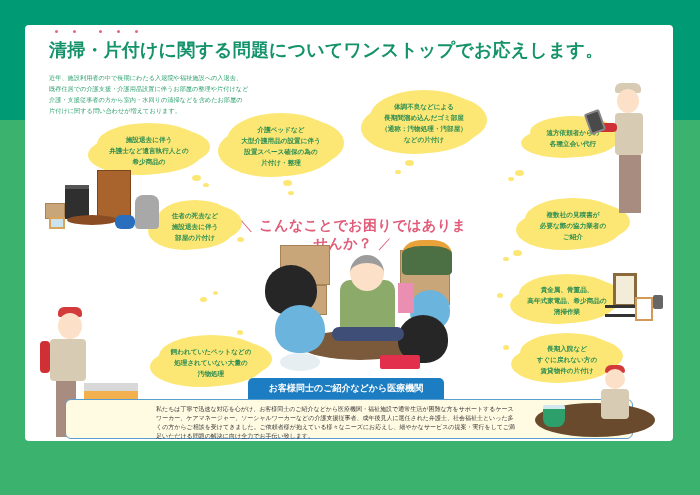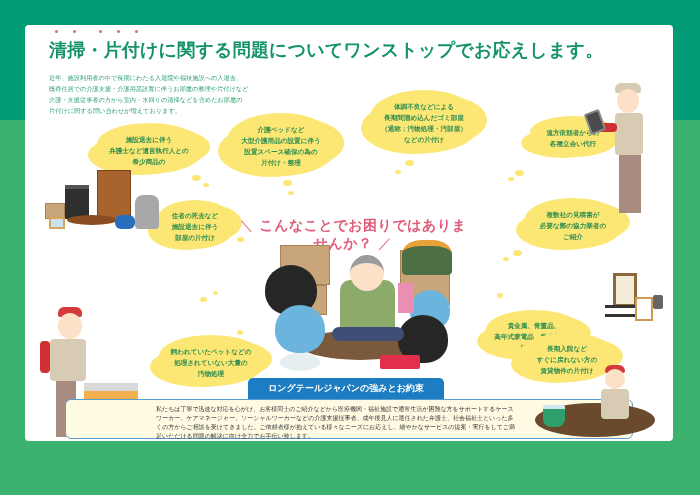--- a/index.html
+++ b/index.html
@@ -129,21 +129,21 @@
     <span>複数社の見積書が</span>
     <span>必要な際の協力業者の</span>
     <span>ご紹介</span>
   </div>
   <div class="puff" style="left:488px;top:225px;width:9px;height:6px;"></div>
   <div class="puff" style="left:478px;top:232px;width:6px;height:4px;"></div>
 
   <div class="puff" style="left:175px;top:272px;width:7px;height:5px;"></div>
   <div class="puff" style="left:188px;top:266px;width:5px;height:4px;"></div>
 
-  <div class="bubble" style="left:459px;top:254px;width:100px;height:44px;margin-top:36px;">
+  <div class="bubble" style="left:492px;top:254px;width:100px;height:44px;">
     <span>貴金属、骨董品、</span>
     <span>高年式家電品、希少商品の</span>
     <span>清掃作業</span>
   </div>
   <div class="puff" style="left:472px;top:268px;width:6px;height:5px;"></div>
 
   <div class="bubble" style="left:132px;top:315px;width:108px;height:46px;">
     <span>飼われていたペットなどの</span>
     <span>処理されていない大量の</span>
     <span>汚物処理</span>
@@ -209,21 +209,21 @@
 
   <div class="ill" style="left:15px;top:282px;width:110px;height:134px;">
     <div class="cap" style="left:18px;top:0;width:24px;height:10px;"></div>
     <div class="person-head" style="left:18px;top:6px;width:24px;height:26px;"></div>
     <div class="sleeve" style="left:0px;top:34px;width:10px;height:32px;"></div>
     <div class="vest" style="left:10px;top:32px;width:36px;height:42px;border-radius:4px;"></div>
     <div class="legs" style="left:16px;top:74px;width:20px;height:56px;"></div>
     <div class="ill" style="left:44px;top:76px;width:54px;height:50px;background:#f2b04e;border-top:8px solid #d8d8d8;"></div>
   </div>
 
-  <div class="promise-tab">ロングテールジャパンの強みとお約束</div>
+  <div class="promise-tab">お客様同士のご紹介などから医療機関</div>
   <div class="promise-box">
     <p>私たちは丁寧で迅速な対応を心がけ、お客様同士のご紹介などから医療機関・福祉施設で通常生活が困難な方をサポートするケースワーカー、ケアマネージャー、ソーシャルワーカーなどの介護支援従事者、成年後見人に選任された弁護士、社会福祉士といった多くの方からご相談を受けてきました。ご依頼者様が抱えている様々なニーズにお応えし、細やかなサービスの提案・実行をしてご満足いただける問題の解決に向け全力でお手伝い致します。</p>
   </div>
 
   <div class="ill" style="left:510px;top:340px;width:130px;height:76px;">
     <div class="floor" style="left:0px;top:38px;width:120px;height:34px;"></div>
     <div class="ill" style="left:8px;top:40px;width:22px;height:22px;background:#2d9f6a;border-radius:2px 2px 8px 8px;border-top:4px solid #cfe8f0;"></div>
     <div class="cap" style="left:70px;top:0;width:20px;height:8px;"></div>
     <div class="person-head" style="left:70px;top:4px;width:20px;height:20px;"></div>
     <div class="vest" style="left:66px;top:24px;width:28px;height:30px;border-radius:4px;"></div>

